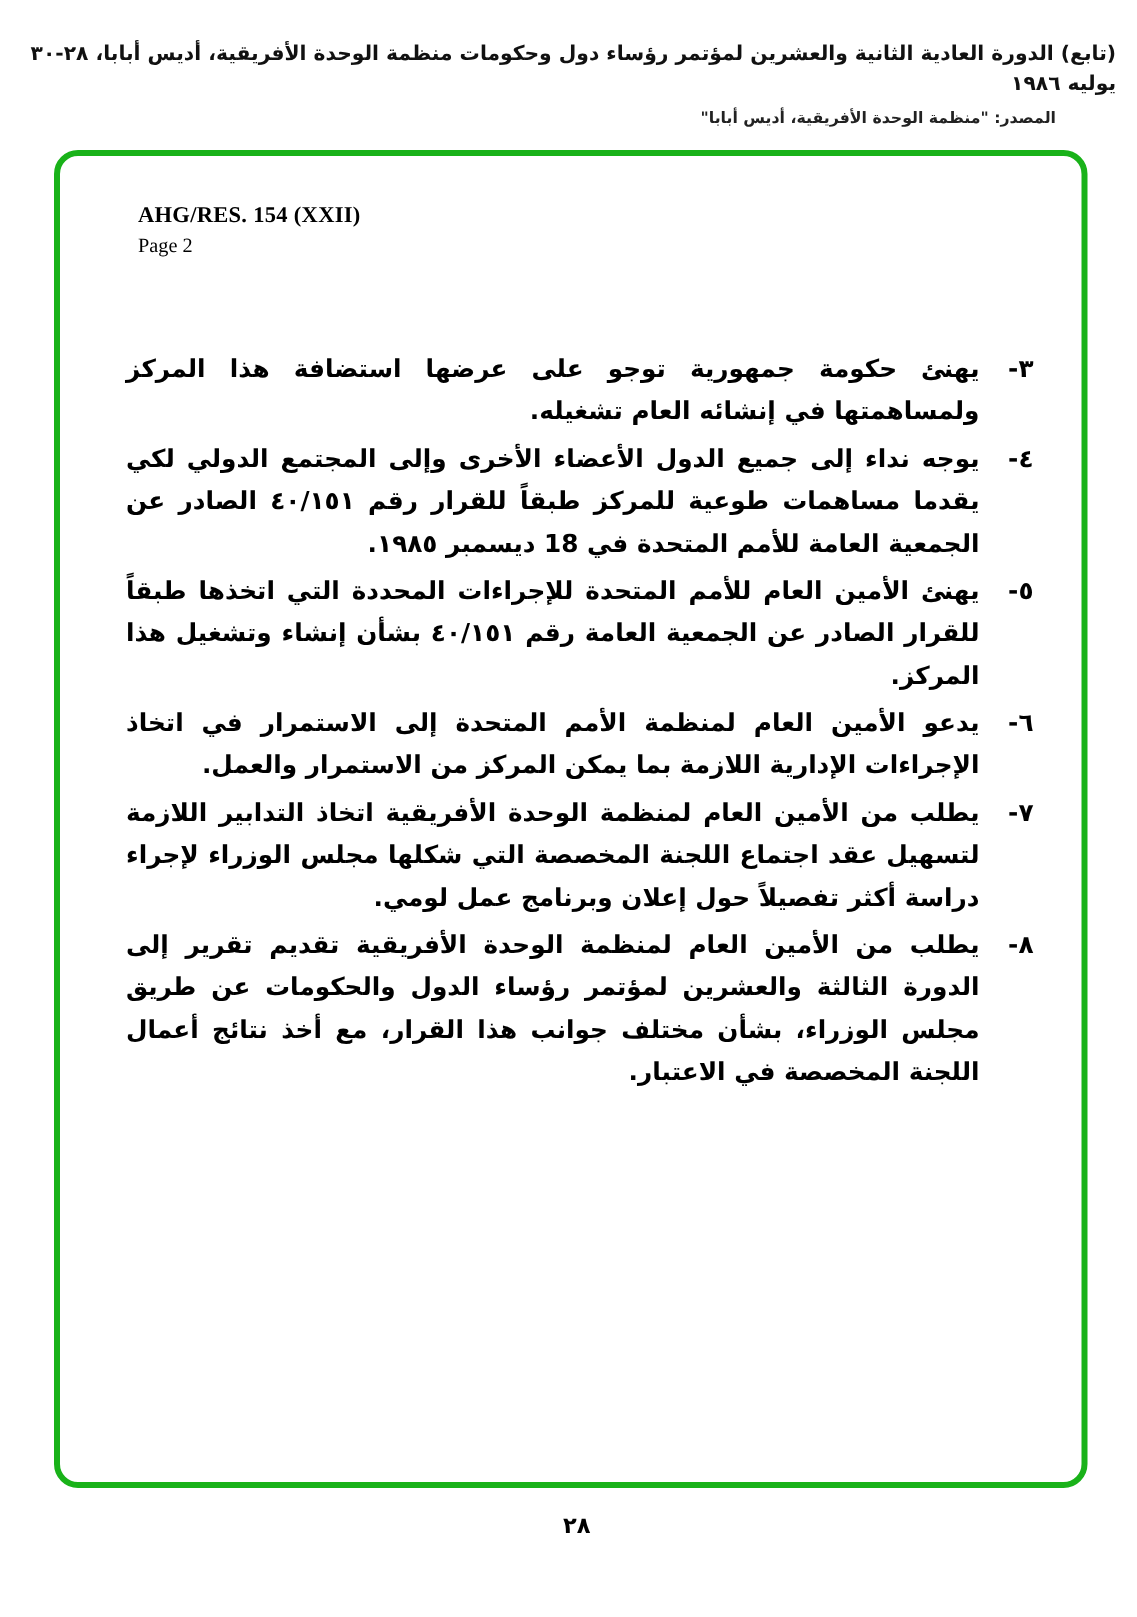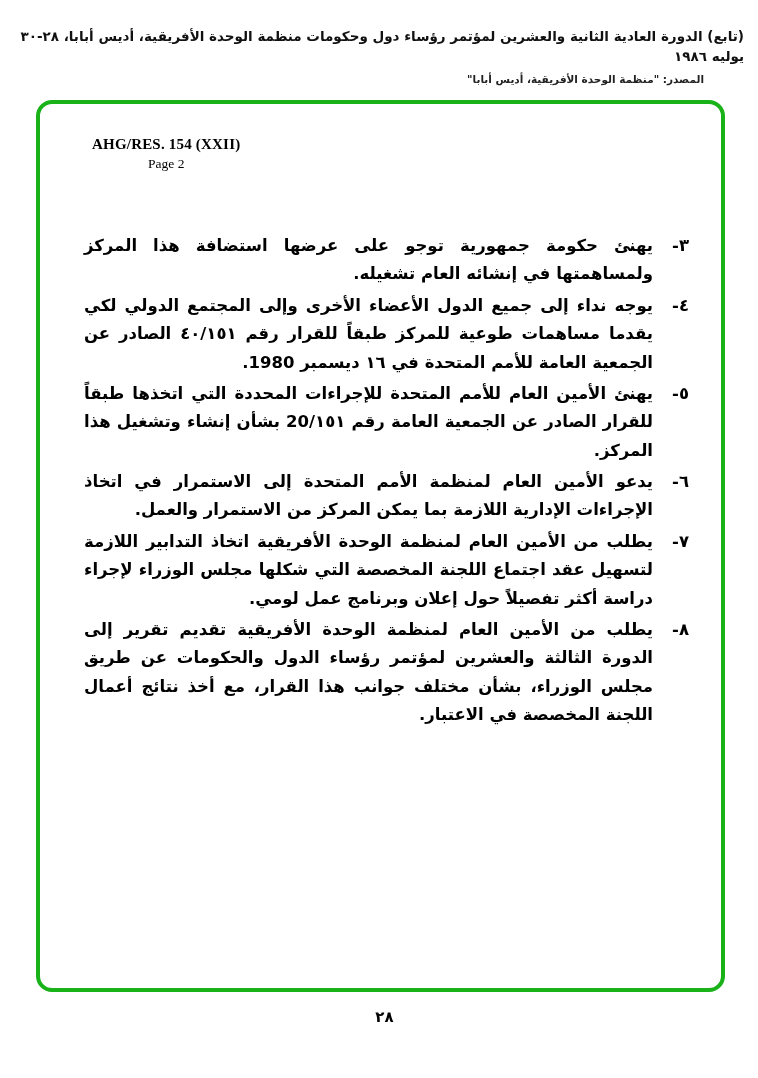--- a/index.html
+++ b/index.html
@@ -56,21 +56,20 @@
     font-weight: bold;
     font-size: 15px;
     color: #000000;
     letter-spacing: 0.2px;
   }
   .doc-page {
     font-family: "Liberation Serif", "DejaVu Serif", serif;
     font-size: 13.5px;
     color: #000000;
     margin-top: 3px;
-    text-align: center;
   }
   .body-text {
     position: absolute;
     top: 128px;
     right: 32px;
     left: 44px;
     direction: rtl;
   }
   .item {
     display: flex;
@@ -126,26 +125,26 @@
 
     <div class="body-text">
 
       <div class="item">
         <span class="item-num">٣-</span>
         <div class="item-text">يهنئ حكومة جمهورية توجو على عرضها استضافة هذا المركز ولمساهمتها في إنشائه العام تشغيله.</div>
       </div>
 
       <div class="item">
         <span class="item-num">٤-</span>
-        <div class="item-text">يوجه نداء إلى جميع الدول الأعضاء الأخرى وإلى المجتمع الدولي لكي يقدما مساهمات طوعية للمركز طبقاً للقرار رقم ٤٠/١٥١ الصادر عن الجمعية العامة للأمم المتحدة في ١٦ ديسمبر 1980.</div>
+        <div class="item-text">يوجه نداء إلى جميع الدول الأعضاء الأخرى وإلى المجتمع الدولي لكي يقدما مساهمات طوعية للمركز طبقاً للقرار رقم ٤٠/١٥١ الصادر عن الجمعية العامة للأمم المتحدة في 18 ديسمبر ١٩٨٥.</div>
       </div>
 
       <div class="item">
         <span class="item-num">٥-</span>
-        <div class="item-text">يهنئ الأمين العام للأمم المتحدة للإجراءات المحددة التي اتخذها طبقاً للقرار الصادر عن الجمعية العامة رقم 20/١٥١ بشأن إنشاء وتشغيل هذا المركز.</div>
+        <div class="item-text">يهنئ الأمين العام للأمم المتحدة للإجراءات المحددة التي اتخذها طبقاً للقرار الصادر عن الجمعية العامة رقم ٤٠/١٥١ بشأن إنشاء وتشغيل هذا المركز.</div>
       </div>
 
       <div class="item">
         <span class="item-num">٦-</span>
         <div class="item-text">يدعو الأمين العام لمنظمة الأمم المتحدة إلى الاستمرار في اتخاذ الإجراءات الإدارية اللازمة بما يمكن المركز من الاستمرار والعمل.</div>
       </div>
 
       <div class="item">
         <span class="item-num">٧-</span>
         <div class="item-text">يطلب من الأمين العام لمنظمة الوحدة الأفريقية اتخاذ التدابير اللازمة لتسهيل عقد اجتماع اللجنة المخصصة التي شكلها مجلس الوزراء لإجراء دراسة أكثر تفصيلاً حول إعلان وبرنامج عمل لومي.</div>

